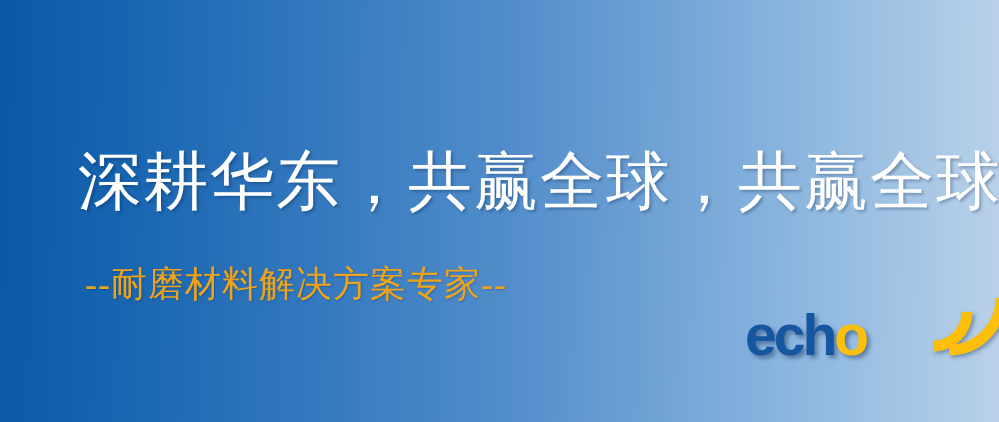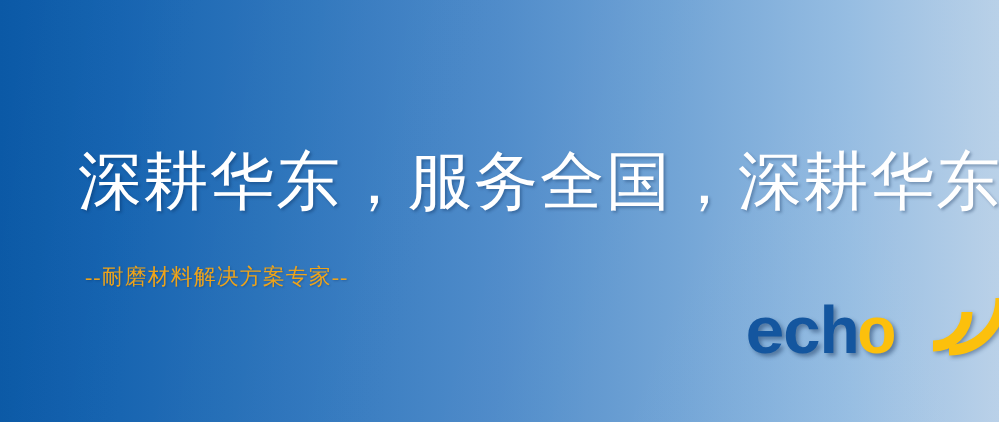--- a/index.html
+++ b/index.html
@@ -44,44 +44,44 @@
     white-space: nowrap;
     text-shadow: 2px 2px 3px rgba(0, 30, 70, 0.30);
   }
 
   
   .subtitle {
     position: absolute;
     left: 85px;
     top: 266px;
     font-family: "Liberation Serif", "DejaVu Serif", serif;
-    font-size: 22px;
+    font-size: 36px;
     line-height: 1.0;
     color: #eda31a;
     letter-spacing: 1px;
     white-space: nowrap;
     text-shadow: 1px 1px 2px rgba(0, 30, 70, 0.25);
   }
 
   
   .logo {
     position: absolute;
     left: 745px;
     top: 292px;
     width: 254px;
     height: 130px;
   }
 
   .logo-wordmark {
     position: absolute;
     left: 0;
     top: 0;
-    font-family: Liberation Mono, monospace;
+    font-family: Liberation Sans, sans-serif;
     font-weight: bold;
-    font-size: 67px;
+    font-size: 57px;
     line-height: 86px;
     letter-spacing: -3px;
     white-space: nowrap;
     filter: drop-shadow(3px 3px 2px rgba(10, 40, 80, 0.45));
   }
   .logo-ech { color: #14569f; }
   .logo-o   { color: #fcc00c; }
 
   .logo-brand {
     position: absolute;
@@ -109,21 +109,21 @@
     width: 80px;
     height: 70px;
     filter: drop-shadow(2px 2px 2px rgba(10, 40, 80, 0.40));
   }
 </style>
 </head>
 <body>
 
 <div id="banner">
 
-  <div class="headline">深耕华东，服务全国，深耕华东</div>
+  <div class="headline">深耕华东，共赢全球，共赢全球</div>
 
   <div class="subtitle">--耐磨材料解决方案专家--</div>
 
   <div class="logo">
 
     <div class="logo-wordmark">
       <span class="logo-ech">ech</span><span class="logo-o">o</span>
     </div>
 
     <svg class="logo-waves" viewBox="0 0 80 70">

